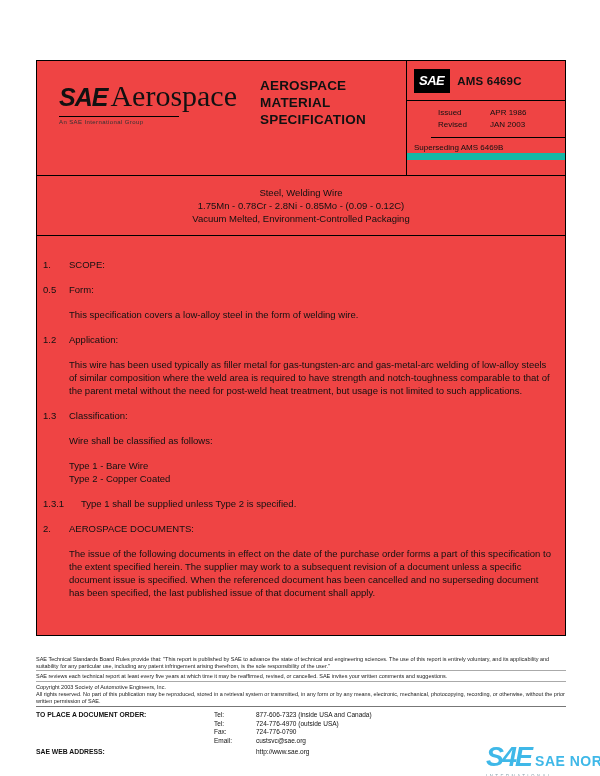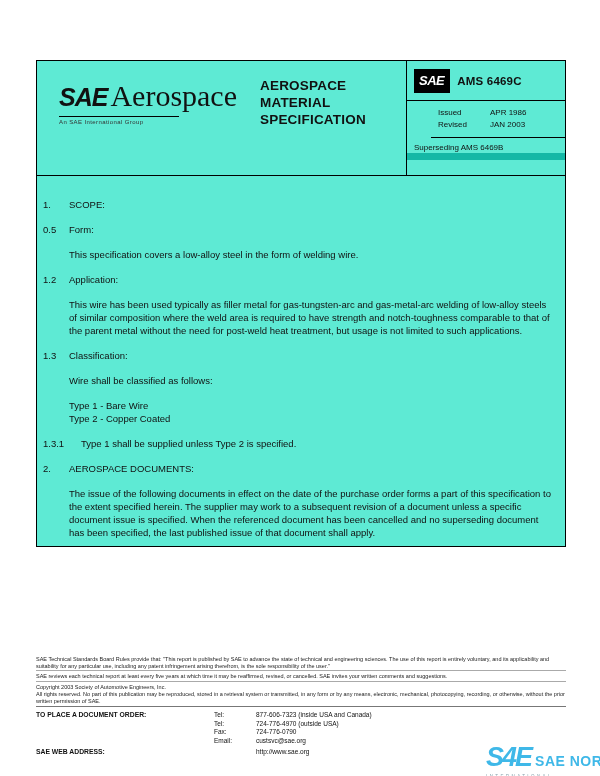--- a/index.html
+++ b/index.html
@@ -1,21 +1,21 @@
 <!DOCTYPE html>
 <html><head>
 <meta charset="utf-8">
 <style>
   * { margin:0; padding:0; box-sizing:border-box; }
   html,body { background:#ffffff; }
   body { font-family:"Liberation Sans", sans-serif; color:#111; }
   .page { position:relative; width:600px; height:776px; background:#ffffff; margin:0 auto; overflow:hidden; }
 
   
-  .frame { position:absolute; left:36px; top:60px; width:530px; height:487px; border:1px solid #000; background:#5eead4; }
+  .frame { position:absolute; left:36px; top:60px; width:530px; height:576px; border:1px solid #000; background:#ef4444; }
 
   
   .header { display:flex; height:115px; border-bottom:1px solid #000; }
   .logo-cell { width:215px; padding:18px 0 0 22px; }
   .logo-row { display:flex; align-items:baseline; }
   .logo-sae { font-weight:bold; font-style:italic; font-size:25px; letter-spacing:-1px; }
   .logo-aero { font-family:"Liberation Serif", serif; font-size:30px; margin-left:3px; }
   .logo-tag { font-size:6px; letter-spacing:0.4px; margin-top:3px; border-top:1px solid #000; width:120px; padding-top:2px; color:#333; }
   .title-cell { width:154px; padding:16px 20px 0 8px; font-weight:bold; font-size:13.5px; line-height:17px; letter-spacing:0.2px; }
   .doc-box { flex:1; border-left:1px solid #000; display:flex; flex-direction:column; font-size:8px; }
@@ -76,20 +76,25 @@
           <span class="doc-number">AMS 6469C</span>
         </div>
         <div class="doc-row2">
           <div><span class="lbl">Issued</span><span>APR 1986</span></div>
           <div><span class="lbl">Revised</span><span>JAN 2003</span></div>
         </div>
         <div class="doc-row3">Superseding AMS 6469B</div>
       </div>
     </div>
 
+    <div class="title-block">
+      <div>Steel, Welding Wire</div>
+      <div>1.75Mn - 0.78Cr - 2.8Ni - 0.85Mo - (0.09 - 0.12C)</div>
+      <div>Vacuum Melted, Environment-Controlled Packaging</div>
+    </div>
 
     <div class="body-area">
 
       <div class="row">
         <span class="num">1.</span>
         <span class="txt">SCOPE:</span>
       </div>
 
       <div class="row">
         <span class="num">0.5</span>

